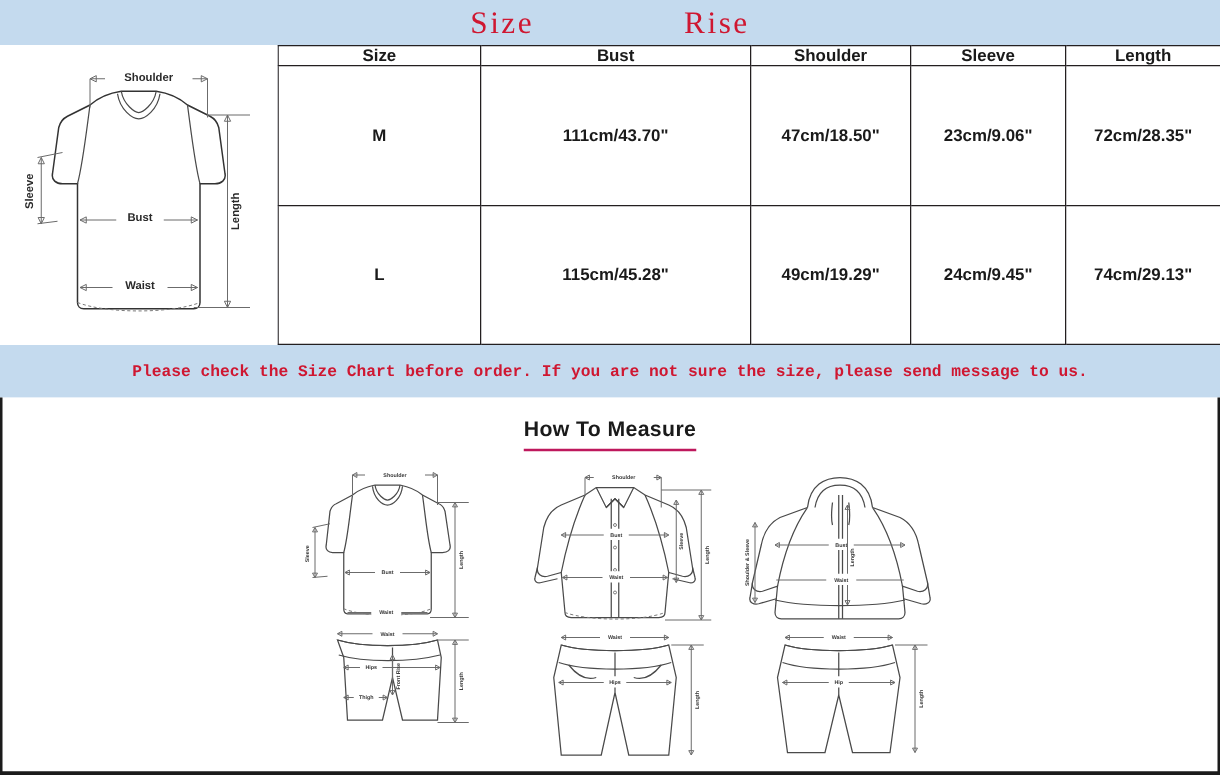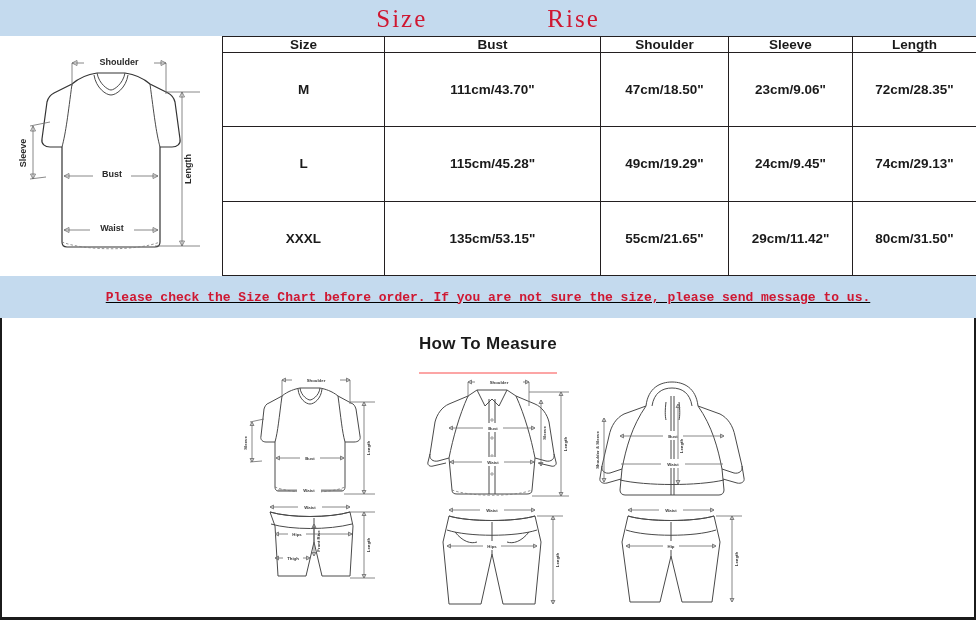--- a/index.html
+++ b/index.html
@@ -70,21 +70,20 @@
   col.c-shoulder{width:128px;}
   col.c-sleeve{width:124px;}
   col.c-length{width:124px;}
 
   
   .notice{
     position:absolute;left:0;top:276px;
     width:976px;height:42px;
     display:flex;align-items:center;justify-content:center;
     background:#c4daee;
-    text-decoration:underline;
   }
   .notice span{
     font-family:"Liberation Mono","DejaVu Sans Mono",monospace;
     font-size:13px;
     font-weight:bold;
     color:#cf1731;
     letter-spacing:0px;
     white-space:nowrap;
   }
 
@@ -100,21 +99,21 @@
     overflow:hidden;
   }
   .htm-title{
     text-align:center;
     margin-top:16px;
     font-size:17px;
     font-weight:bold;
     color:#1a1a1a;
     letter-spacing:0.3px;
   }
-  .htm-title u{text-decoration:none;border-bottom:2px solid #fca5a5;padding-bottom:19px;}
+  .htm-title u{text-decoration:none;border-bottom:2px solid #be185d;padding-bottom:6px;}
 
   .diagram-row{
     position:absolute;
     left:232px;top:48px;
     width:520px;height:250px;
     display:flex;
     justify-content:space-between;
   }
   .diagram-col{width:166px;}
   .diagram-col svg{display:block;}
@@ -221,27 +220,20 @@
             <td>23cm/9.06"</td>
             <td>72cm/28.35"</td>
           </tr>
           <tr>
             <td>L</td>
             <td>115cm/45.28"</td>
             <td>49cm/19.29"</td>
             <td>24cm/9.45"</td>
             <td>74cm/29.13"</td>
           </tr>
-          <tr>
-            <td>XXXL</td>
-            <td>135cm/53.15"</td>
-            <td>55cm/21.65"</td>
-            <td>29cm/11.42"</td>
-            <td>80cm/31.50"</td>
-          </tr>
         </tbody>
       </table>
     </div>
   </div>
 
   <div class="notice">
     <span>Please check the Size Chart before order. If you are not sure the size, please send message to us.</span>
   </div>
 
   <div class="bottom-panel">

